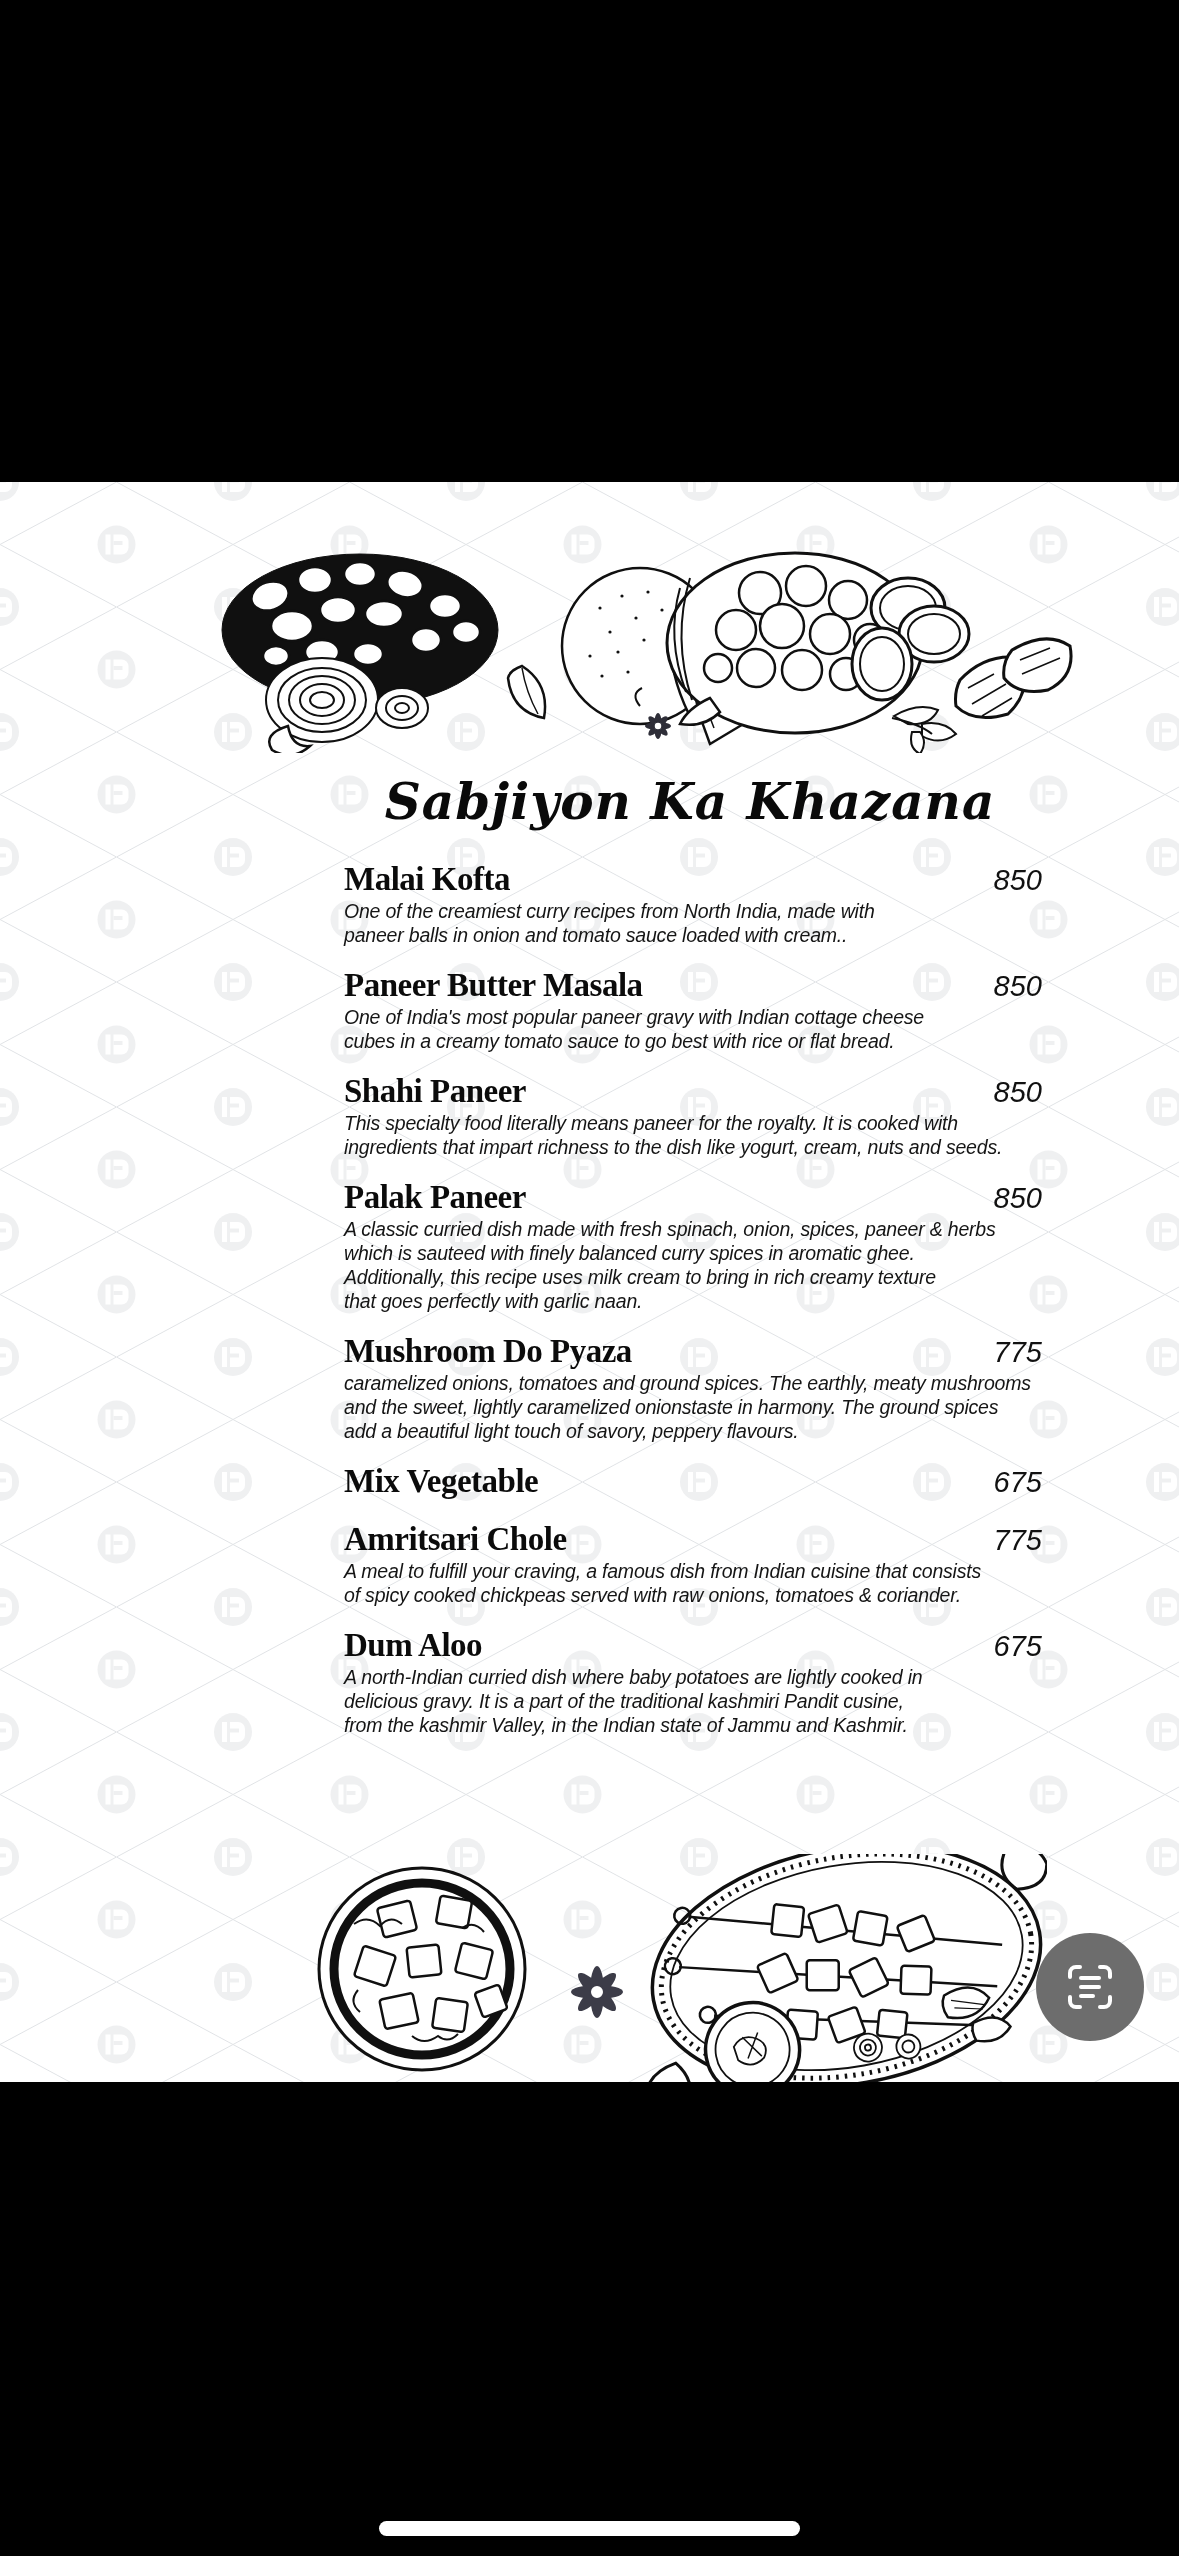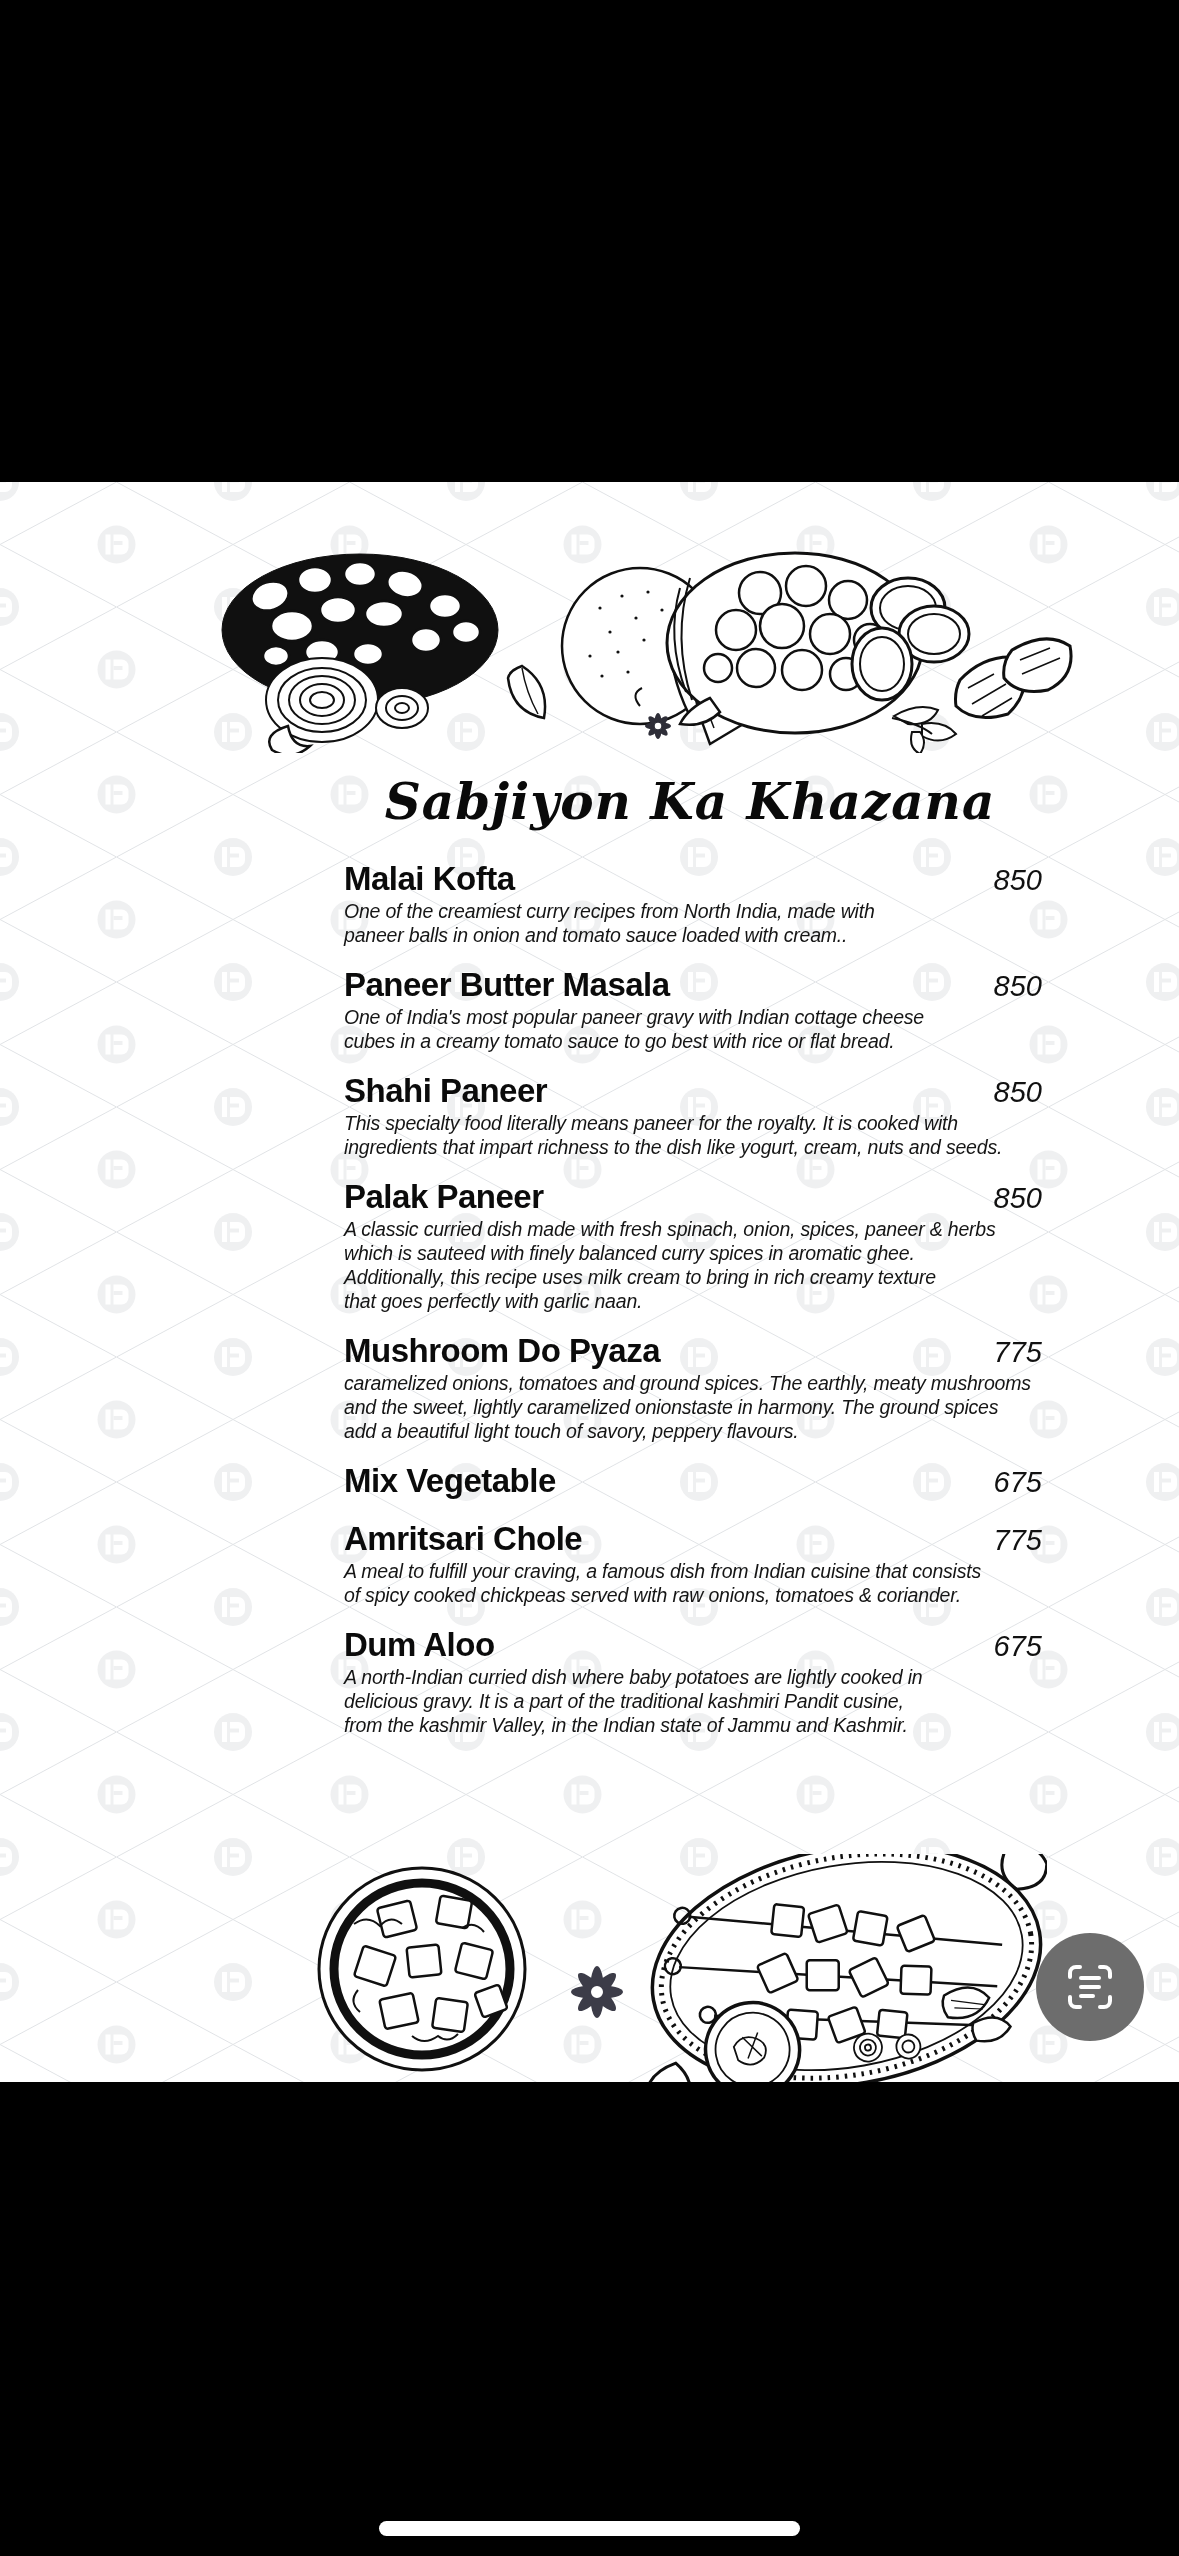--- a/index.html
+++ b/index.html
@@ -18,21 +18,21 @@
   .menu-title{
     position:absolute;left:340px;top:290px;width:700px;
     text-align:center;font-family:"DejaVu Serif",serif;
     font-style:italic;font-weight:bold;font-size:50px;line-height:60px;
     color:#0a0a0a;letter-spacing:1px;
   }
   .menu{position:absolute;left:344px;top:378px;width:698px;}
   .menu-item{margin-bottom:19px;}
   .item-head{display:flex;justify-content:space-between;align-items:baseline;}
   .dish-name{
-    font-family:Liberation Sans, sans-serif;font-weight:bold;font-size:33px;
+    font-family:Liberation Serif, serif;font-weight:bold;font-size:33px;
     line-height:38px;color:#0b0b0b;letter-spacing:-0.5px;
   }
   .dish-price{
     font-family:"Liberation Sans",sans-serif;font-weight:normal;font-style:italic;
     font-size:29px;color:#111;line-height:38px;
   }
   .dish-desc{
     font-family:"Liberation Sans",sans-serif;font-style:italic;
     font-size:19.5px;line-height:24px;color:#151515;letter-spacing:-0.2px;
   }

